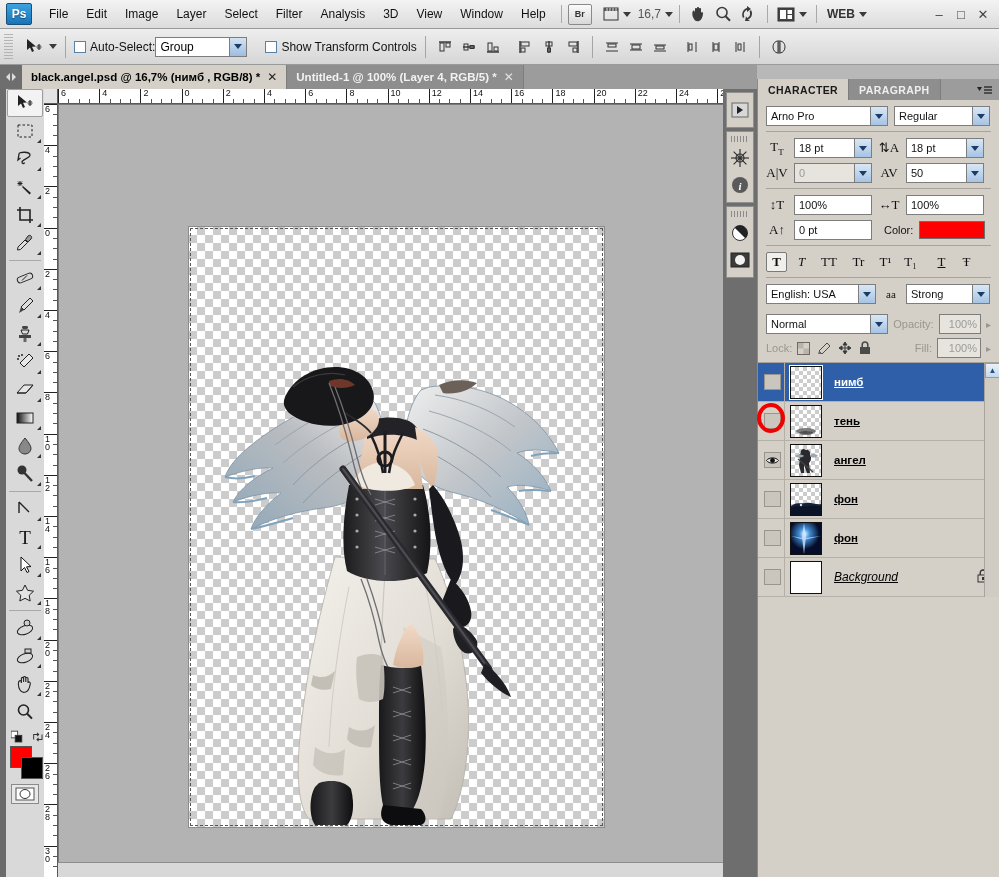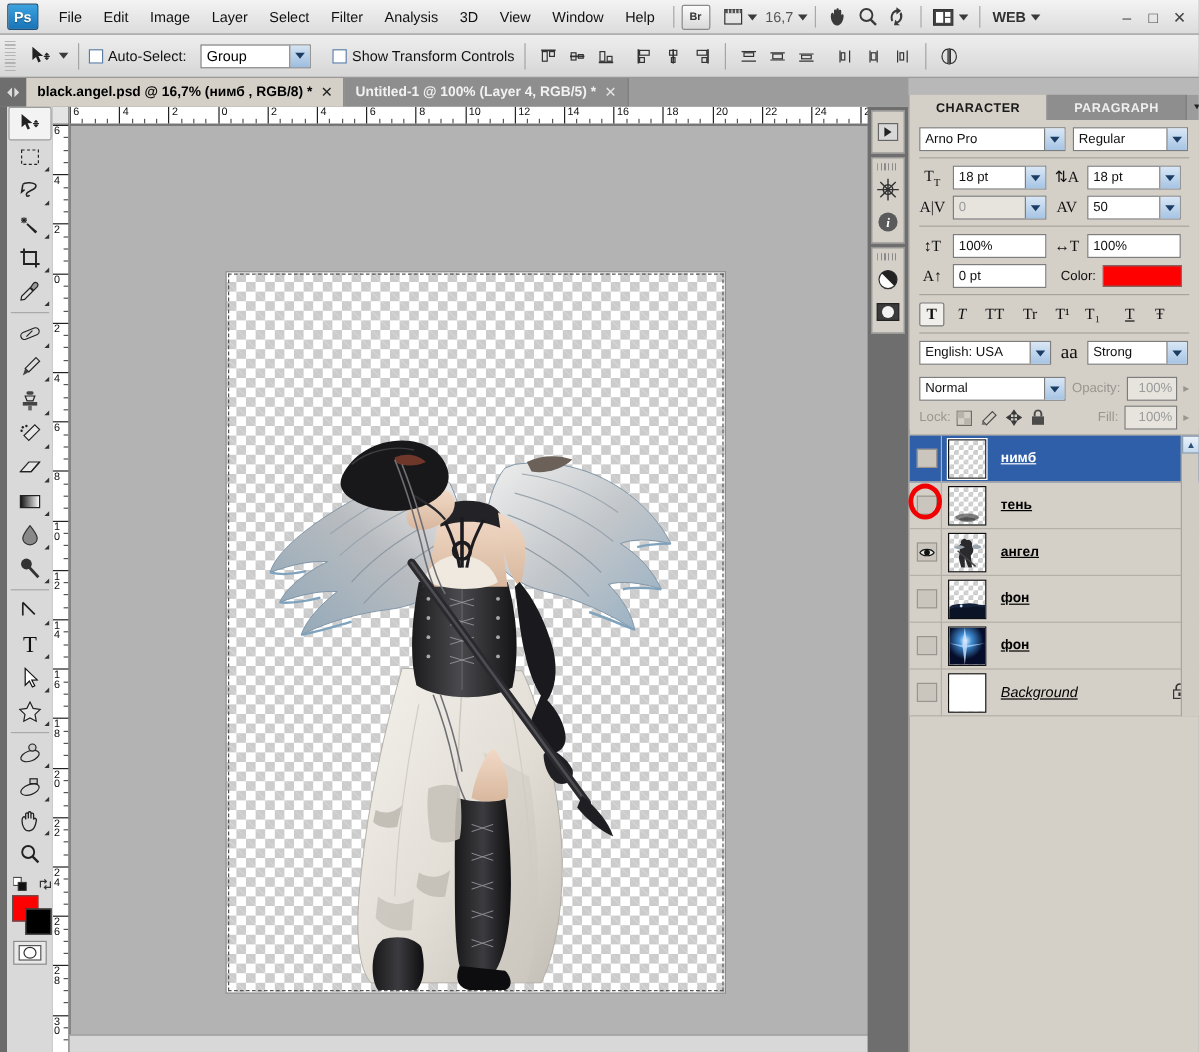--- a/index.html
+++ b/index.html
@@ -59,21 +59,21 @@
   .tool-preview {
     width: 30px; height: 24px; display: flex; align-items: center; justify-content: center;
     border: 1px solid transparent;
   }
   .ob-sep { width: 1px; height: 22px; background: #a5a5a5; margin: 0 8px; }
   .ob-check { width: 12px; height: 12px; border: 1px solid #5c7fa8; background: #fff; display: inline-block; margin-right: 4px; }
   .ob-label { font-size: 12px; color: #111; }
   .ob-select {
     height: 20px; border: 1px solid #7d7d7d; background: #fff;
     display: flex; align-items: center; font-size: 12px; padding-left: 4px;
-    min-width: 84px; margin-left: 12px;
+    min-width: 84px; margin-left: 0;
   }
   .ob-select .arrowbox {
     width: 17px; height: 18px; margin-left: auto;
     background: linear-gradient(#d4e3f2, #9dbde0);
     border-left: 1px solid #7d7d7d;
     display: flex; align-items: center; justify-content: center;
   }
   .dncaret { width: 0; height: 0; border-left: 4px solid transparent; border-right: 4px solid transparent; border-top: 5px solid #1b3c63; }
   .align-btn { width: 22px; height: 22px; display:flex; align-items:center; justify-content:center; }
 
@@ -163,21 +163,21 @@
   .dock-icon { width: 26px; height: 26px; display: flex; align-items: center; justify-content: center; margin: 1px auto; color:#333; }
   .dock-dots { height: 6px; background: repeating-linear-gradient(90deg,#8a8a8a 0 1px, transparent 1px 3px); margin: 1px 4px 3px 4px; }
 
   .rightpanel {
     position: absolute; left: 757px; top: 79px; width: 242px; height: 798px;
     background: #d4d0c8; border-left: 1px solid #8a8a8a;
   }
 
   
   .panel-tabrow { display: flex; align-items: stretch; height: 21px; background: #9c9c9c; }
-  .ptab { padding: 0 22px; display: flex; align-items: center; font-size: 10.5px; font-weight: bold;
+  .ptab { padding: 0 10px; display: flex; align-items: center; font-size: 10.5px; font-weight: bold;
     letter-spacing: .4px; border-right: 1px solid #7d7d7d; text-align: center; }
   .ptab.active { background: #d4d0c8; color: #1a1a1a; }
   .ptab.inactive { background: #8e8e8e; color: #efefef; }
   .panel-menu { margin-left: auto; display: flex; align-items: center; padding: 0 6px; color: #222; font-size: 11px; }
 
   .panel-body { padding: 6px 8px 4px 8px; background: #d4d0c8; }
   .row { display: flex; align-items: center; gap: 6px; margin-bottom: 5px; }
   .fld {
     height: 20px; background: #fff; border: 1px solid #7d7d7d;
     display: flex; align-items: center; font-size: 11px; padding-left: 4px; color: #111;
@@ -1182,21 +1182,21 @@
 
       <div class="sep-line"></div>
 
       <div class="row" style="margin-bottom:2px">
         <div class="fld" style="width:110px">
           <span>English: USA</span>
           <span class="arrowbox">
               <i class="dncaret"></i>
             </span>
         </div>
-        <span class="glyph" style="width:18px;font-size:16px">aa</span>
+        <span class="glyph" style="width:18px;font-size:11px">aa</span>
         <div class="fld" style="width:84px">
           <span>Strong</span>
           <span class="arrowbox">
               <i class="dncaret"></i>
             </span>
         </div>
       </div>
     </div>
 
 

